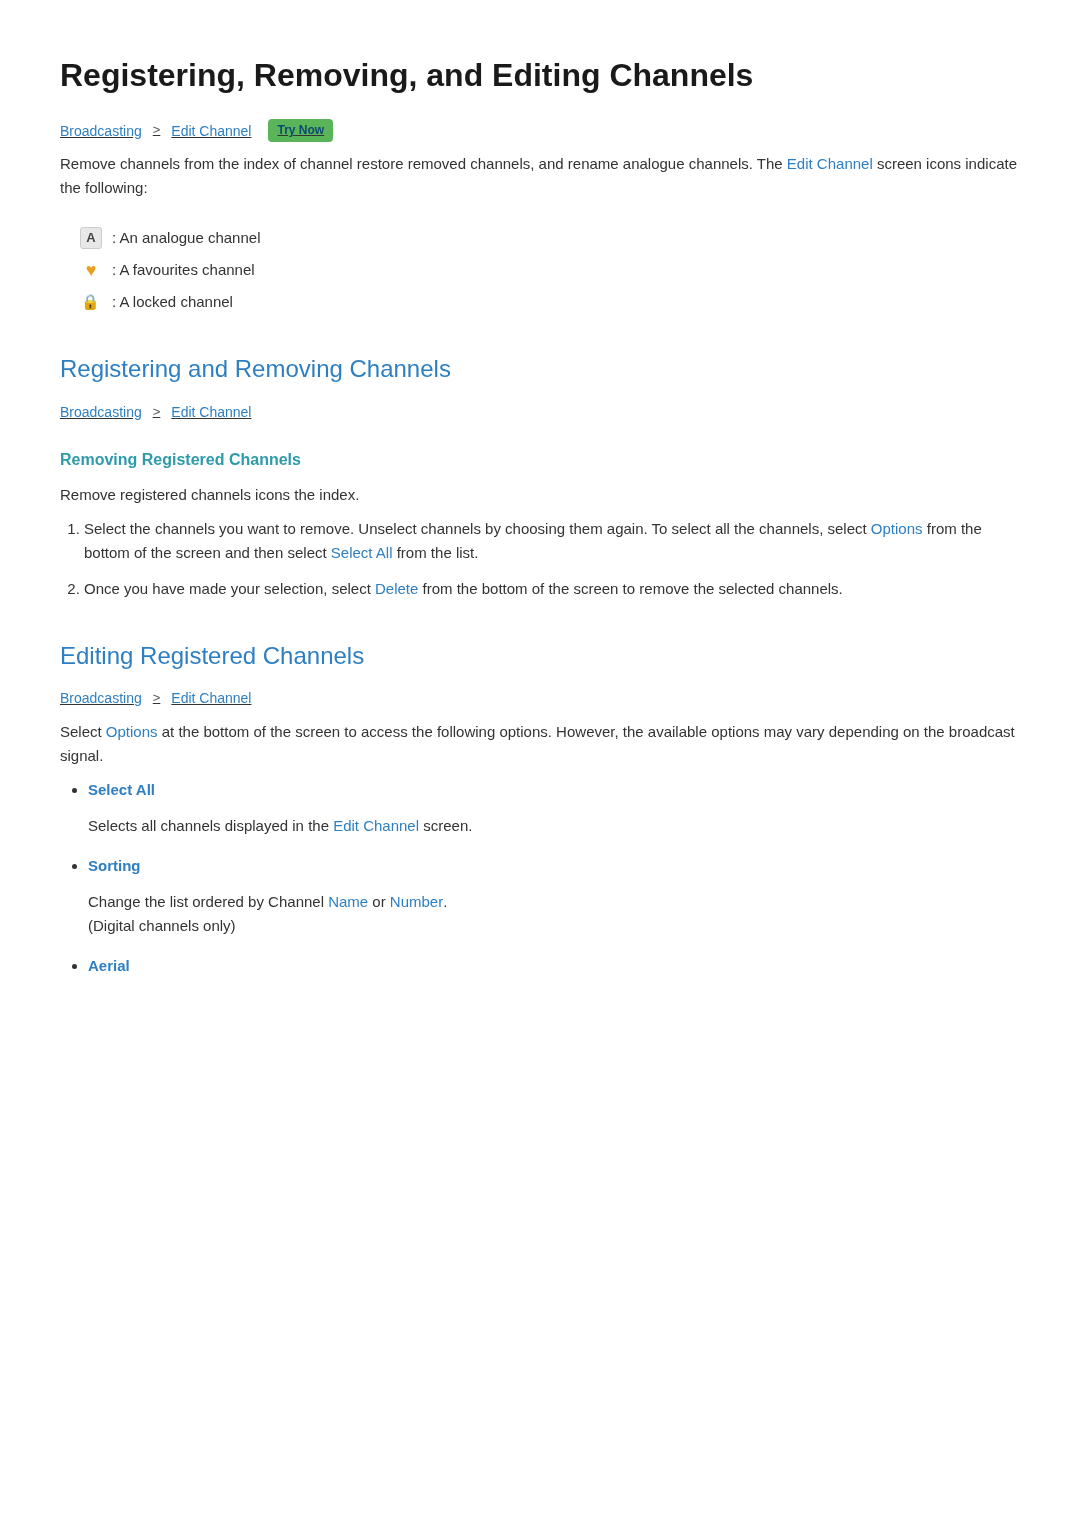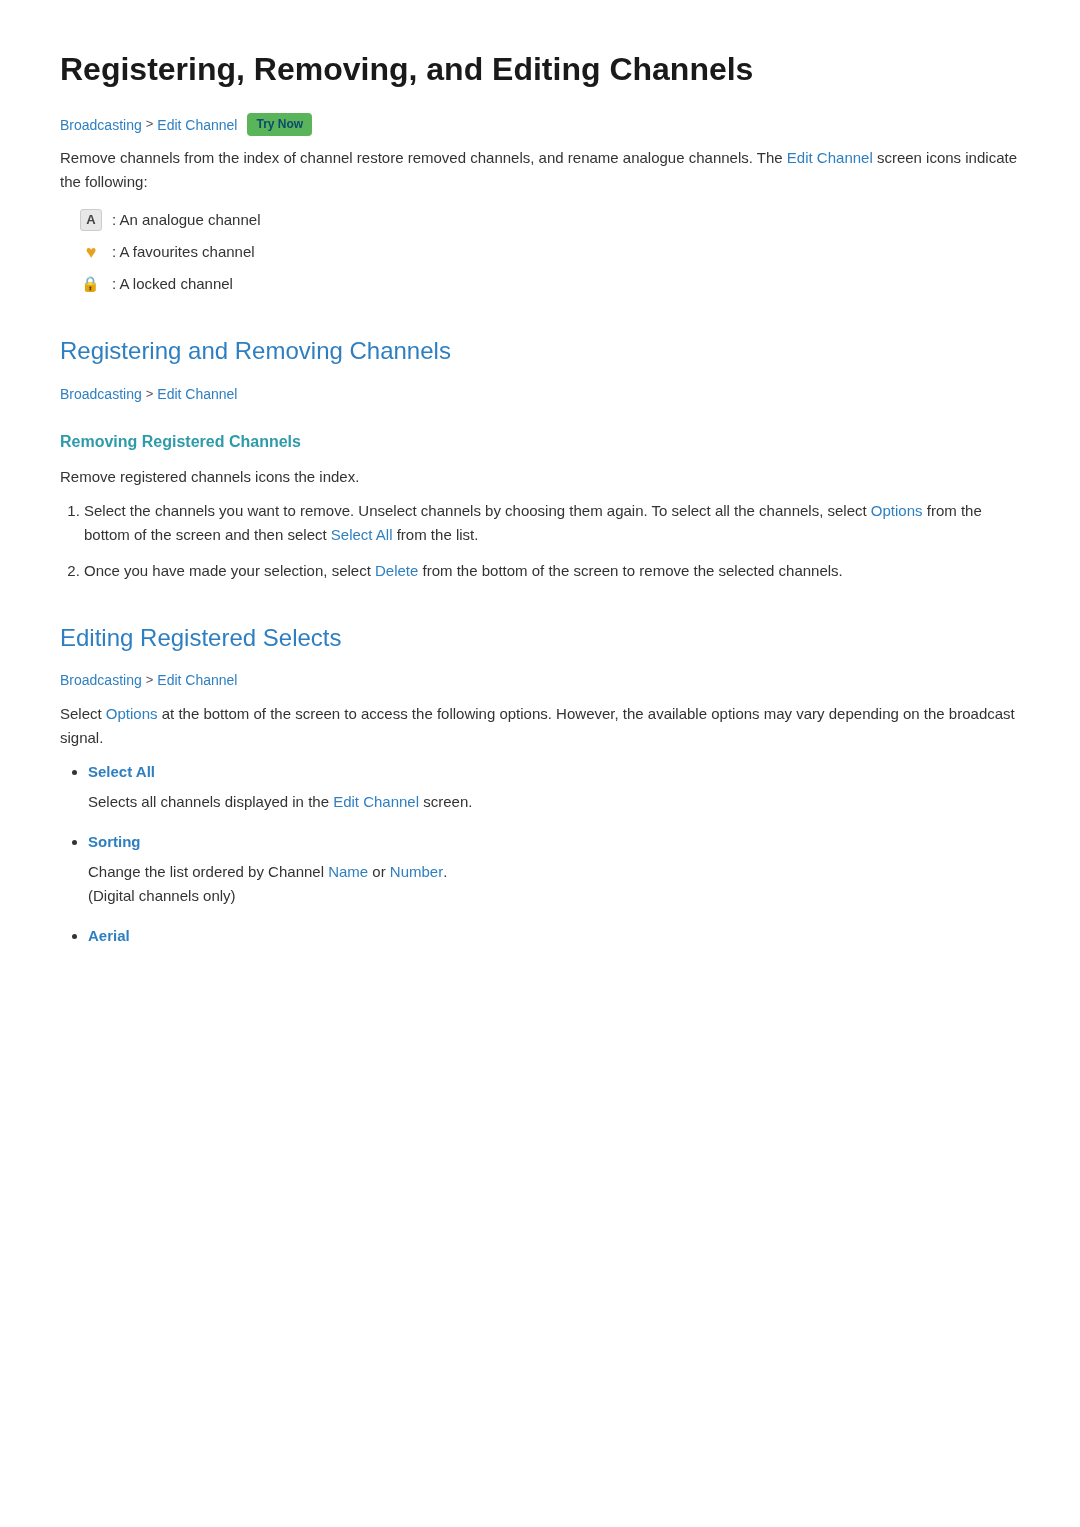--- a/index.html
+++ b/index.html
@@ -16,21 +16,21 @@
       padding: 40px 60px;
       max-width: 1080px;
       line-height: 1.6;
     }
 
     h1 {
       font-size: 32px;
       font-weight: 600;
       color: #1a1a1a;
       margin-bottom: 18px;
-      margin-top: 4px;
+      margin-top: 10px;
     }
 
     h2 {
       font-size: 24px;
       font-weight: 400;
       color: #2e7fc1;
       margin-top: 36px;
       margin-bottom: 12px;
     }
 
@@ -38,23 +38,24 @@
       font-size: 16px;
       font-weight: 600;
       color: #2e9aaa;
       margin-top: 24px;
       margin-bottom: 10px;
     }
 
     .breadcrumb {
       display: flex;
       align-items: center;
-      gap: 4px;
+      gap: 11px;
       margin-bottom: 10px;
       font-size: 14px;
+      text-decoration: underline;
     }
 
     .breadcrumb a, .link {
       color: #2e7fc1;
       text-decoration: none;
       cursor: pointer;
     }
 
     .breadcrumb .separator {
       color: #555;
@@ -67,21 +68,21 @@
       color: #0c4a6e;
       font-size: 12px;
       font-weight: 600;
       padding: 2px 9px;
       border-radius: 4px;
       margin-left: 6px;
       vertical-align: middle;
     }
 
     .intro-text {
-      margin-bottom: 14px;
+      margin-bottom: 26px;
       font-size: 15px;
       color: #333;
     }
 
     ul.icon-list {
       list-style: none;
       padding-left: 20px;
       margin-bottom: 16px;
     }
 
@@ -157,21 +158,21 @@
       margin-bottom: 16px;
     }
 
     .bullet-item-title {
       color: #2e7fc1;
       font-weight: 600;
       font-size: 15px;
     }
 
     .bullet-item-desc {
-      margin-top: 6px;
+      margin-top: 12px;
       font-size: 15px;
       color: #333;
       padding-left: 0;
     }
 
     .note-row {
       display: flex;
       align-items: flex-start;
       gap: 8px;
       margin-top: 10px;
@@ -241,21 +242,21 @@
 
 <ol class="steps">
   <li>
     <span>Select the channels you want to remove. Unselect channels by choosing them again. To select all the channels, select </span><a class="highlight-link">Options</a><span> from the bottom of the screen and then select </span><a class="highlight-link">Select All</a><span> from the list.</span>
   </li>
   <li>
     <span>Once you have made your selection, select </span><a class="highlight-link">Delete</a><span> from the bottom of the screen to remove the selected channels.</span>
   </li>
 </ol>
 
-<h2>Editing Registered Selects</h2>
+<h2>Editing Registered Channels</h2>
 
 <div class="breadcrumb">
   <a class="link">Broadcasting</a>
   <span class="separator">&gt;</span>
   <a class="link">Edit Channel</a>
 </div>
 
 <p class="section-body">
   <span>Select </span><a class="highlight-link">Options</a><span> at the bottom of the screen to access the following options. However, the available options may vary depending on the broadcast signal.</span>
 </p>

